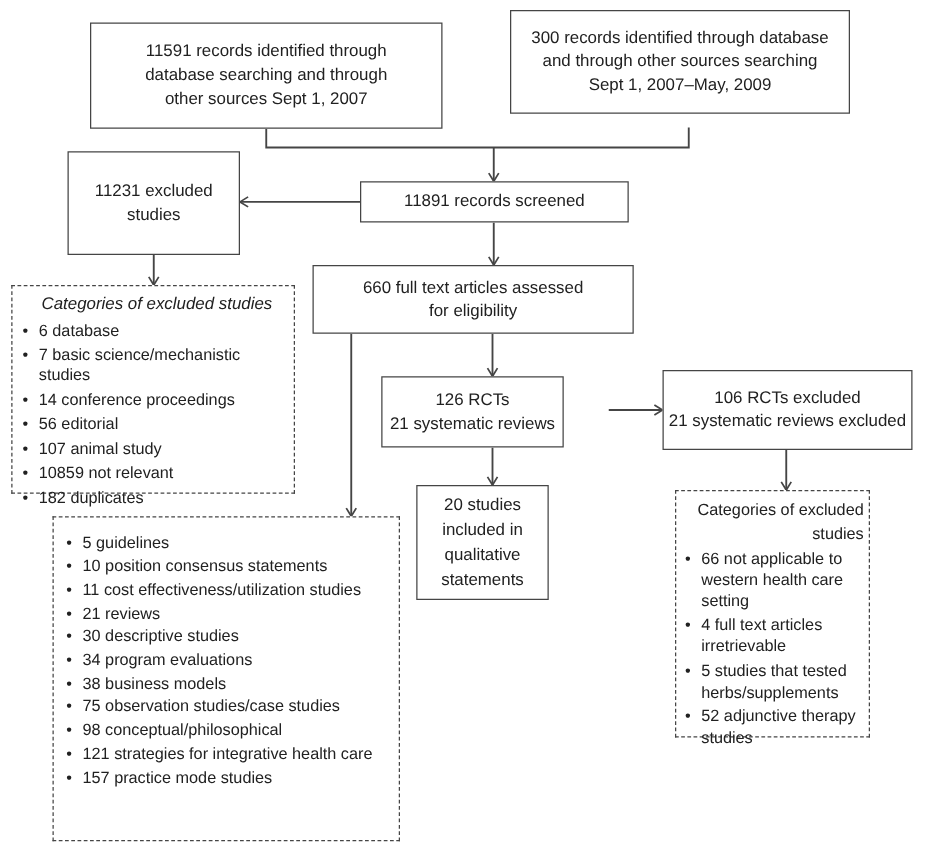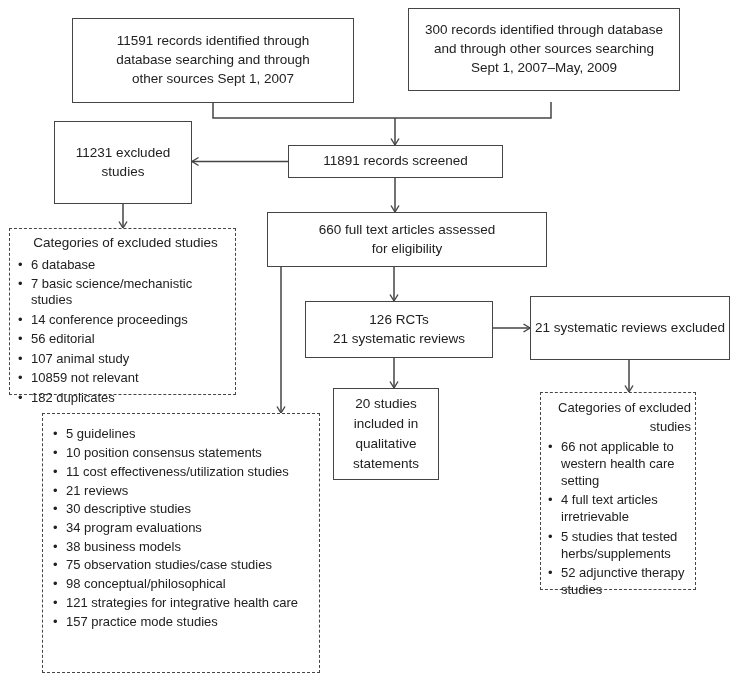--- a/index.html
+++ b/index.html
@@ -62,32 +62,32 @@
     flex: 0 0 13px;
     text-align: left;
   }
   .btext { flex: 1; }
 
   
   #box-records-2007   { left: 72px;  top: 18px;  width: 282px; height: 85px; }
   #box-records-2009   { left: 408px; top: 8px;   width: 272px; height: 83px; }
   #box-excluded       { left: 54px;  top: 121px; width: 138px; height: 83px; }
   #box-screened       { left: 288px; top: 145px; width: 215px; height: 33px; }
-  #box-fulltext       { left: 267px; top: 212px; width: 280px; height: 55px; }
-  #box-rcts           { left: 305px; top: 301px; width: 188px; height: 57px; }
+  #box-fulltext       { left: 250px; top: 212px; width: 257px; height: 55px; }
+  #box-rcts           { left: 305px; top: 301px; width: 146px; height: 57px; }
   #box-rcts-excluded  { left: 530px; top: 296px; width: 200px; height: 64px; }
   #box-synthesis      { left: 333px; top: 388px; width: 106px; height: 92px; line-height: 1.48; }
 
   
   #dash-excluded-cats {
     left: 9px; top: 228px; width: 227px; height: 167px;
     padding: 5px 2px 2px 8px;
   }
   #dash-excluded-cats .bitem { margin-top: 4px; line-height: 1.2; }
-  #dash-excluded-cats .list-title-center { margin-bottom: 3px; }
+  #dash-excluded-cats .list-title-center { margin-bottom: 3px; font-style: italic; }
 
   #dash-biblio {
     left: 42px; top: 413px; width: 278px; height: 260px;
     padding: 9px 4px 2px 10px;
   }
   #dash-biblio .bitem { margin-top: 3.4px; line-height: 1.18; }
   #dash-biblio .list-title-center { margin-bottom: 12px; }
 
   #dash-rct-excl-cats {
     left: 540px; top: 392px; width: 156px; height: 198px;
@@ -145,20 +145,21 @@
     <div>660 full text articles assessed</div>
     <div>for eligibility</div>
   </div>
 
   <div class="solid-box" id="box-rcts">
     <div>126 RCTs</div>
     <div>21 systematic reviews</div>
   </div>
 
   <div class="solid-box" id="box-rcts-excluded">
+    <div>106 RCTs excluded</div>
     <div>21 systematic reviews excluded</div>
   </div>
 
   <div class="solid-box" id="box-synthesis">
     <div>20 studies</div>
     <div>included in</div>
     <div>qualitative</div>
     <div>statements</div>
   </div>
 

